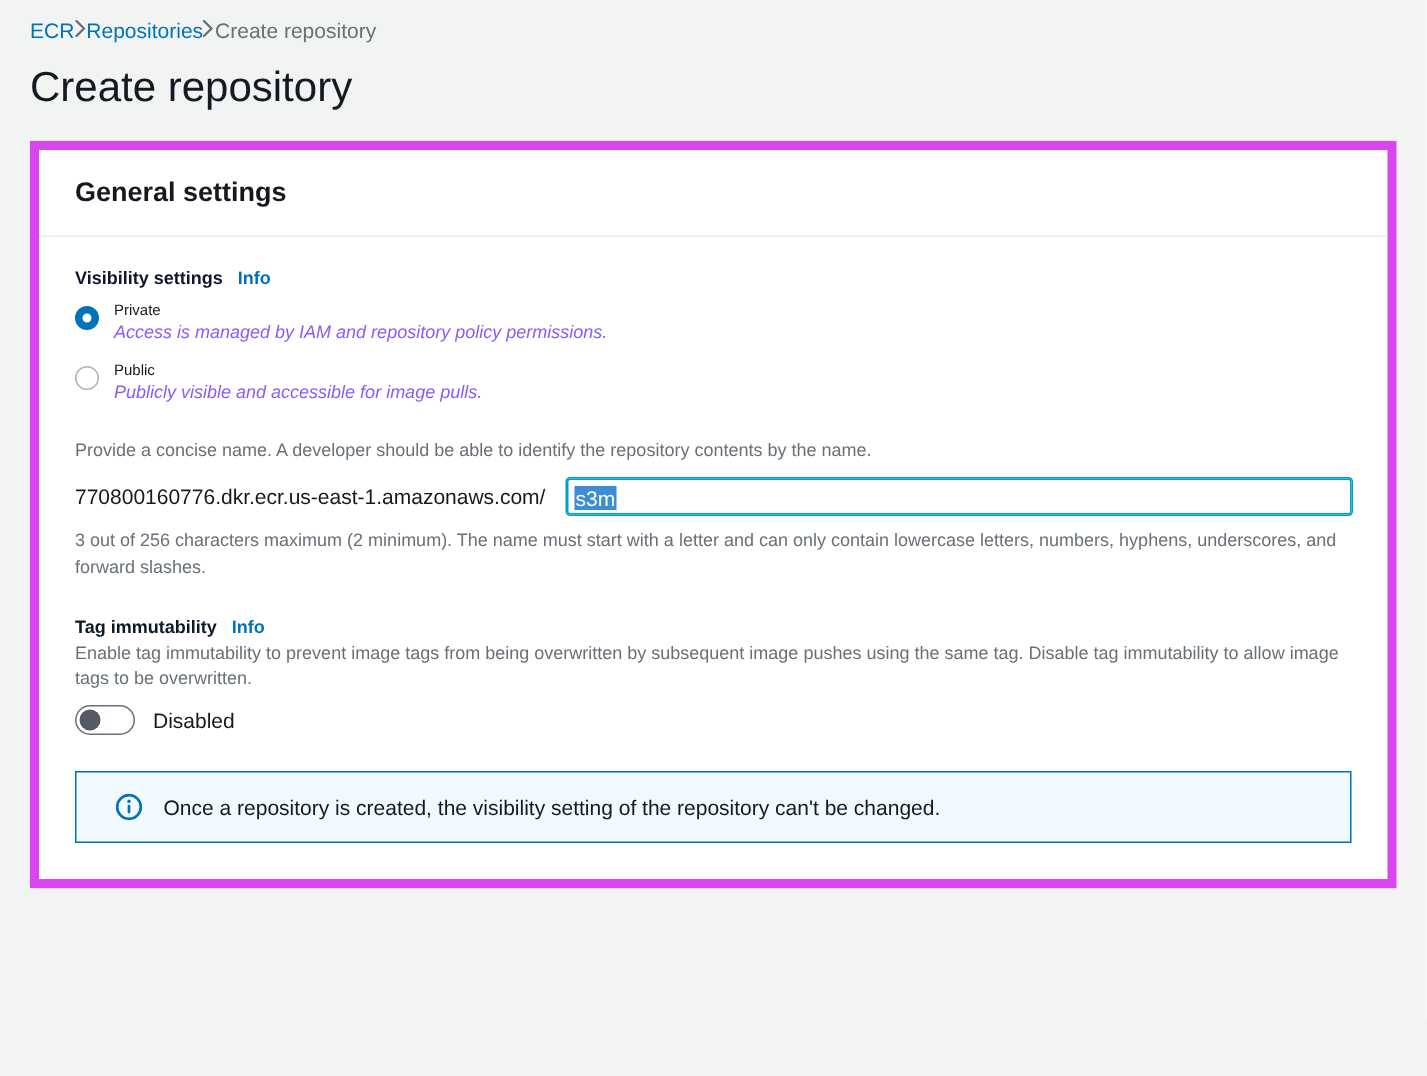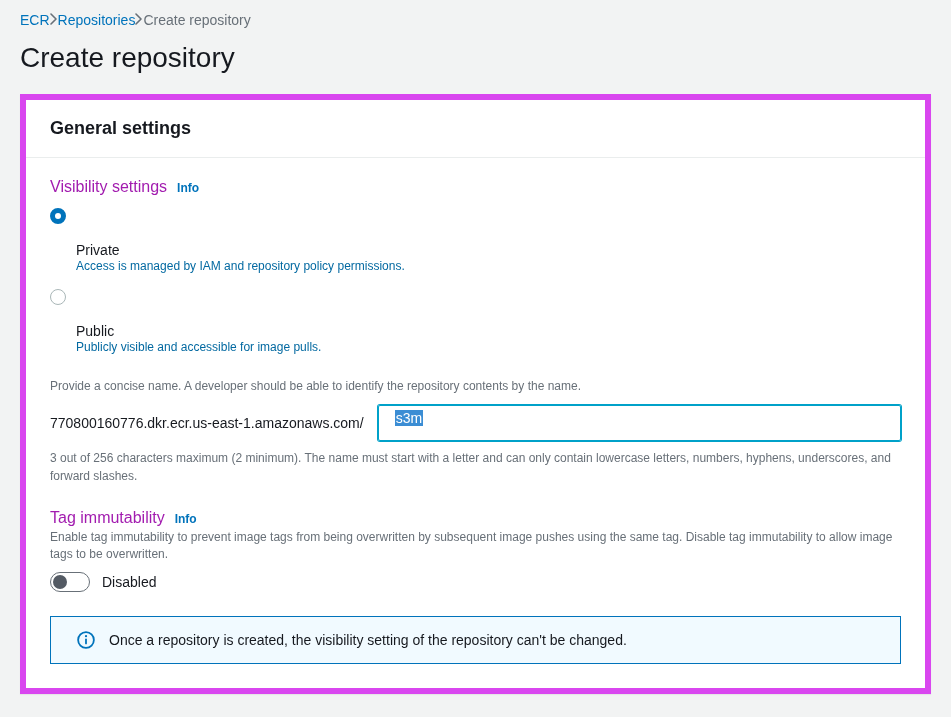--- a/index.html
+++ b/index.html
@@ -60,23 +60,23 @@
     }
     .field-group:last-child {
       margin-bottom: 0;
     }
     .label-row {
       display: flex;
       align-items: baseline;
       gap: 10px;
     }
     .field-label {
-      font-size: 16px;
-      color: #a21caf;
-      font-weight: 400;
+      font-size: 12px;
+      color: #0f172a;
+      font-weight: 700;
     }
     .info-link {
       color: #0073bb;
       font-size: 12px;
       font-weight: 700;
       text-decoration: none;
       cursor: pointer;
     }
     .field-description {
       font-size: 12px;
@@ -101,47 +101,47 @@
       border-radius: 50%;
       border: 1px solid #aab7b8;
       margin-top: 2px;
       position: relative;
       background: #fff;
     }
     .radio-circle.selected {
       border: 5px solid #0073bb;
     }
     .radio-content .radio-label {
-      font-size: 14px;
-      color: #16191f;
-      margin-top: 36px;
+      font-size: 10px;
+      color: #16191f;
     }
     .radio-content .radio-sub {
       font-size: 12px;
-      color: #0369a1;
+      color: #8b5cf6;
       margin-top: 1px;
+      font-style: italic;
     }
     .repo-name-row {
       display: flex;
       align-items: center;
       margin-top: 10px;
       gap: 0;
     }
     .repo-prefix {
       font-size: 14px;
       color: #16191f;
       padding-right: 14px;
       white-space: nowrap;
     }
     .repo-input {
       flex: 1;
-      height: 36px;
+      height: 24px;
       border: 1px solid #00a1c9;
       border-radius: 2px;
-      padding: 4px 16px;
+      padding: 4px 4px;
       font-size: 14px;
       color: #16191f;
       outline: none;
       box-shadow: 0 0 0 1px #00a1c9;
     }
     .repo-input .selection {
       background: #3b8dd4;
       color: #fff;
       padding: 0 1px;
     }

